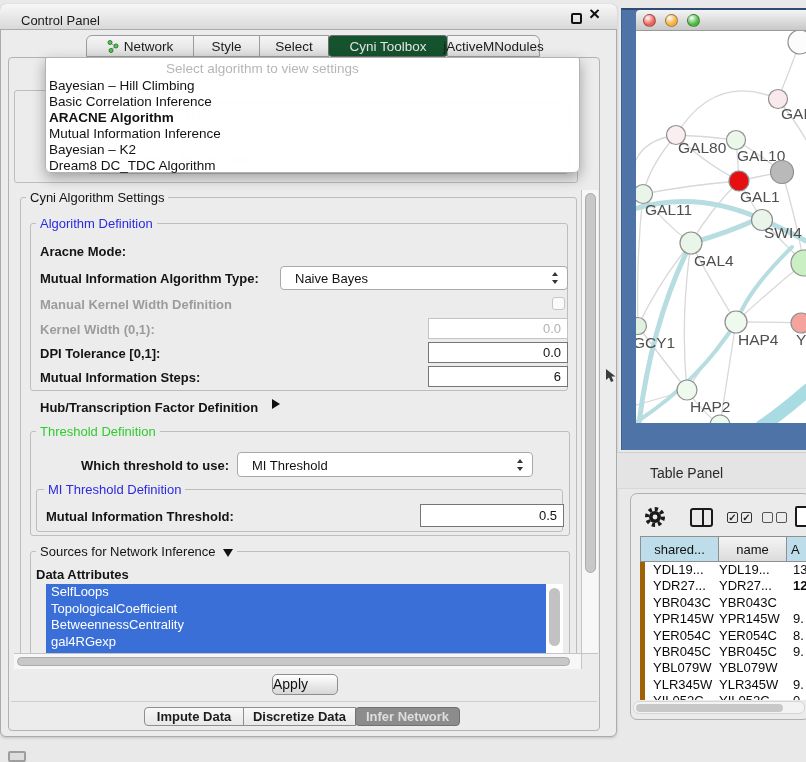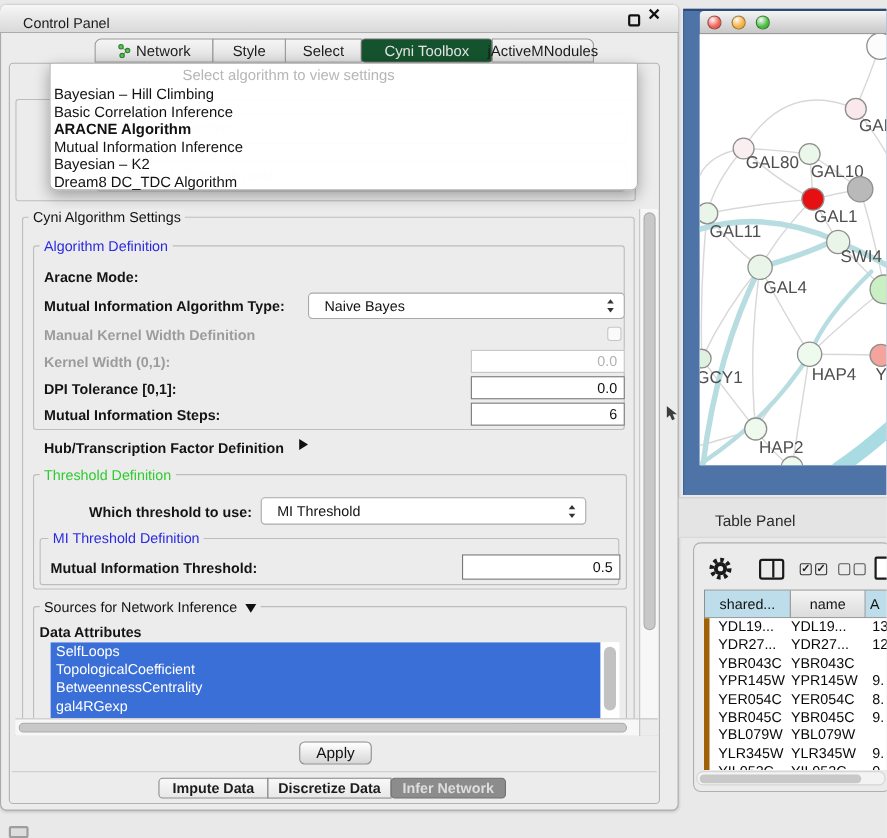--- a/index.html
+++ b/index.html
@@ -49,21 +49,21 @@
 #attr-sel{position:absolute;left:0;top:0;width:500px;height:69px}
 .attr-row{height:16.5px;line-height:16.5px;font-size:13px;color:#fff;padding-left:5px;white-space:nowrap}
 #attr-vsb{position:absolute;left:500px;top:0;width:17px;height:69px;background:#fff}
 #attr-thumb{position:absolute;left:3px;top:4px;width:11px;height:58px;border-radius:5.5px;background:#c2c2c2}
 #vsb{position:absolute;left:567px;top:0;width:17px;height:463px;background:#f7f7f7;border-left:1px solid #c4c4c4}
 #vsb-thumb{position:absolute;left:2.5px;top:3px;width:11px;height:380px;border-radius:6px;background:#c8c8c8;border:1px solid #ababab}
 #hsb{position:absolute;left:0;top:463px;width:567px;height:16px;background:#f7f7f7;border-top:1px solid #c4c4c4}
 #hsb-thumb{position:absolute;left:3px;top:3px;width:553px;height:9px;border-radius:4.5px;background:#c8c8c8;border:1px solid #ababab}
 #sb-corner{position:absolute;left:567px;top:463px;width:17px;height:16px;background:#ececec;border-left:1px solid #c4c4c4;border-top:1px solid #c4c4c4}
 #inner-line{left:11px;top:701px;width:586px;height:1px;background:#cdcdcd}
-#apply-btn{left:272px;top:674px;width:66px;height:21px;border:1px solid #8e8e8e;border-radius:5px;background:linear-gradient(#ffffff,#d6d6d6);font-size:14px;color:#111;text-align:center;line-height:19px}
+#apply-btn{left:272px;top:674px;width:66px;height:21px;border:1px solid #8e8e8e;border-radius:5px;background:linear-gradient(#ffffff,#d6d6d6);font-size:14px;color:#111;text-align:left;line-height:19px}
 #bottom-tabs{left:145px;top:707px;height:19px;display:flex}
 .btab{height:19px;border:1px solid #8e8e8e;margin-left:-1px;background:linear-gradient(#f8f8f8,#e8e8e8);display:flex;align-items:center;justify-content:center;font-size:13px;font-weight:bold;color:#1c1c1c}
 .btab:first-child{border-radius:4px 0 0 4px}
 .btab:last-child{border-radius:0 4px 4px 0}
 .btab.selected{background:#8c8c8c;color:#dedede;border-color:#707070;border-radius:4px}
 #mini-icon{left:8px;top:751px;width:18px;height:11px;border:2px solid #9e9e9e;background:#ddd;border-radius:2px}
 #net-window{left:621px;top:8px;width:185px;height:442px;background:#4e73a6;border-top:2px solid #2d4b75;border-left:1px solid #3f6296}
 #net-titlebar{left:636px;top:10px;width:170px;height:21px;background:linear-gradient(#f4f4f4,#c8c8c8);border-bottom:1px solid #9a9a9a;border-radius:4px 0 0 0}
 .light{position:absolute;top:4px;width:13px;height:13px;border-radius:50%}
 #net-canvas{left:636px;top:31px;width:170px;height:392px;background:#fff;overflow:hidden}
@@ -323,21 +323,21 @@
   </div>
 <div id="tbody" class="abs">
     <div class="trow">
       <span style="left: 8px;">YDL19...</span>
       <span style="left: 74px;">YDL19...</span>
       <span style="left: 148px;">13</span>
     </div>
     <div class="trow">
       <span style="left: 8px;">YDR27...</span>
       <span style="left: 74px;">YDR27...</span>
-      <span style="left: 148px;">12</span>
+      <span style="left: 148px; font-weight: bold;">12</span>
     </div>
     <div class="trow">
       <span style="left: 8px;">YBR043C</span>
       <span style="left: 74px;">YBR043C</span>
       <span style="left: 148px;"></span>
     </div>
     <div class="trow">
       <span style="left: 8px;">YPR145W</span>
       <span style="left: 74px;">YPR145W</span>
       <span style="left: 148px;">9.</span>

